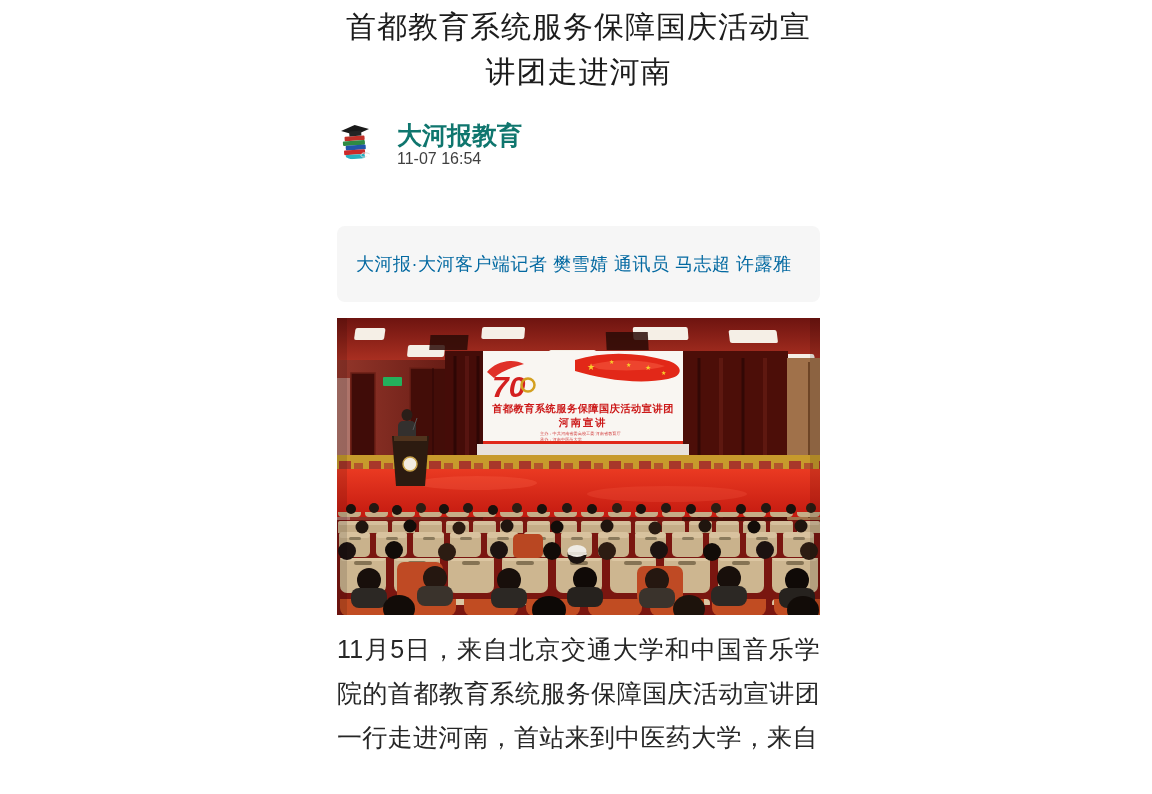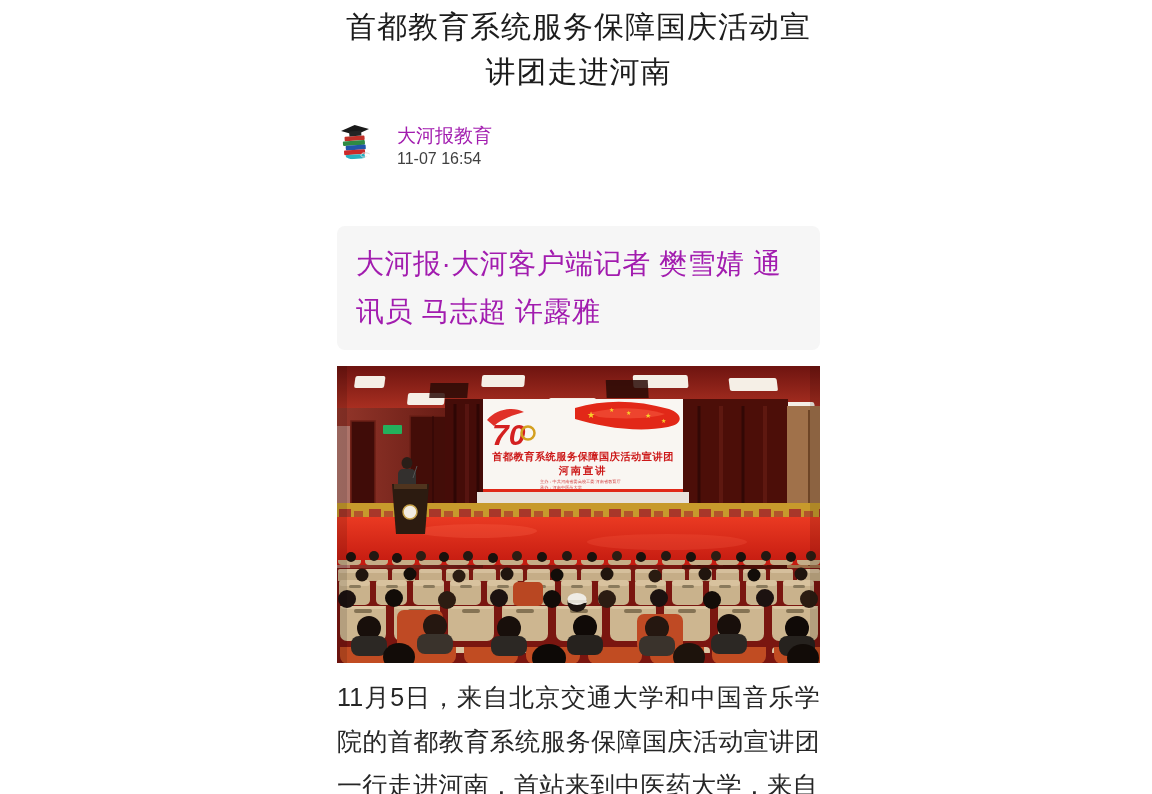--- a/index.html
+++ b/index.html
@@ -9,27 +9,27 @@
   .content { width:483px; margin-left:337px; }
 
   h1.title {
     font-size:30px; line-height:45px; font-weight:500; letter-spacing:1px;
     color:#1c1c1c; text-align:center; padding-top:1px;
   }
 
   .author-row { display:flex; align-items:flex-start; margin-top:28px; }
   .avatar { width:38px; height:38px; border-radius:50%; overflow:hidden; background:#fff; flex:0 0 38px; cursor:pointer; }
   .author-meta { margin-left:22px; padding-top:2px; }
-  .author-name { font-size:19px; line-height:23px; color:#a21caf; cursor:pointer; }
+  .author-name { font-size:25px; line-height:23px; color:#0f766e; cursor:pointer;font-weight:bold; }
   .publish-time { font-size:16px; line-height:20px; color:#404040; margin-top:2px; }
 
   .byline-box {
     margin-top:57px; background:#f6f6f6; border-radius:8px;
-    padding:14px 19px; font-size:28px; line-height:48px; letter-spacing:0.5px;
-    color:#a21caf;
+    padding:14px 19px; font-size:18px; line-height:48px; letter-spacing:0.5px;
+    color:#0369a1;
   }
 
   figure.photo { margin-top:16px; width:483px; height:297px; overflow:hidden; cursor:pointer; background:#7a1610; }
   figure.photo svg { display:block; }
 
   p.body-text {
     margin-top:12px; font-size:25px; line-height:44px; letter-spacing:0.3px;
     color:#262626; text-align:justify;
   }
 </style>

